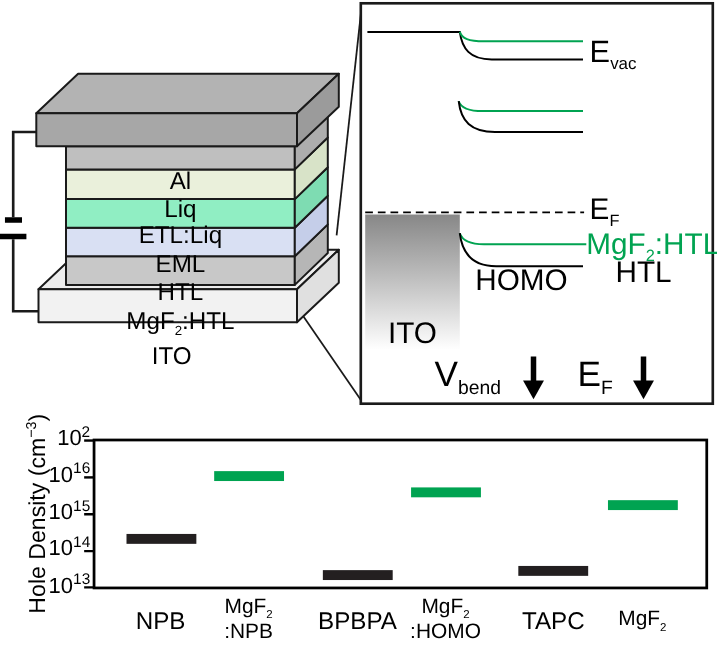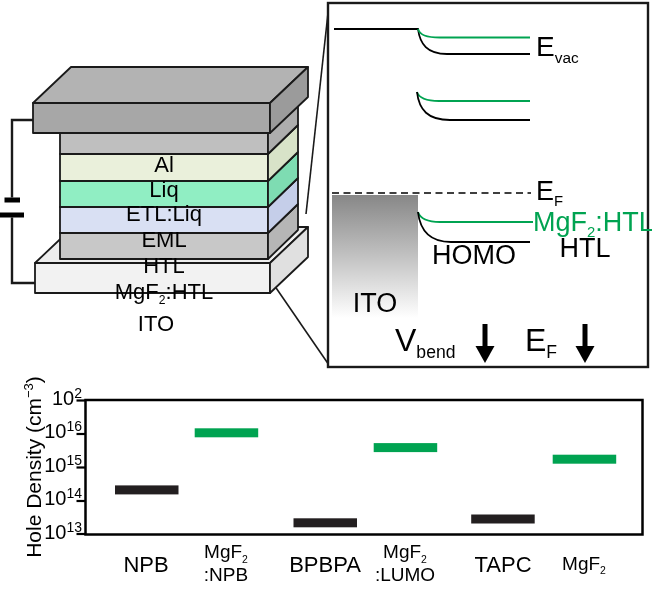--- a/index.html
+++ b/index.html
@@ -136,17 +136,17 @@
 
 <div class="lbl rvctr ytick" style="left:82px;top:397px"><span>10</span><sup>2</sup></div>
 <div class="lbl rvctr ytick" style="left:82px;top:430px"><span>10</span><sup>16</sup></div>
 <div class="lbl rvctr ytick" style="left:82px;top:463.5px"><span>10</span><sup>15</sup></div>
 <div class="lbl rvctr ytick" style="left:82px;top:497px"><span>10</span><sup>14</sup></div>
 <div class="lbl rvctr ytick" style="left:82px;top:530.5px"><span>10</span><sup>13</sup></div>
 
 <div class="lbl ctr x1" style="left:146px;top:565px"><span>NPB</span></div>
 <div class="lbl ctr x2" style="left:226px;top:563px"><span><span>MgF</span><sub>2</sub></span><br><span>:NPB</span></div>
 <div class="lbl ctr x1" style="left:325px;top:565px"><span>BPBPA</span></div>
-<div class="lbl ctr x2" style="left:405px;top:563px"><span><span>MgF</span><sub>2</sub></span><br><span>:LUMO</span></div>
+<div class="lbl ctr x2" style="left:405px;top:563px"><span><span>MgF</span><sub>2</sub></span><br><span>:HOMO</span></div>
 <div class="lbl ctr x1" style="left:503px;top:565px"><span>TAPC</span></div>
 <div class="lbl ctr x2" style="left:584px;top:563px"><span><span>MgF</span><sub>2</sub></span><br></div>
 
 </div>
 
 </body></html>

